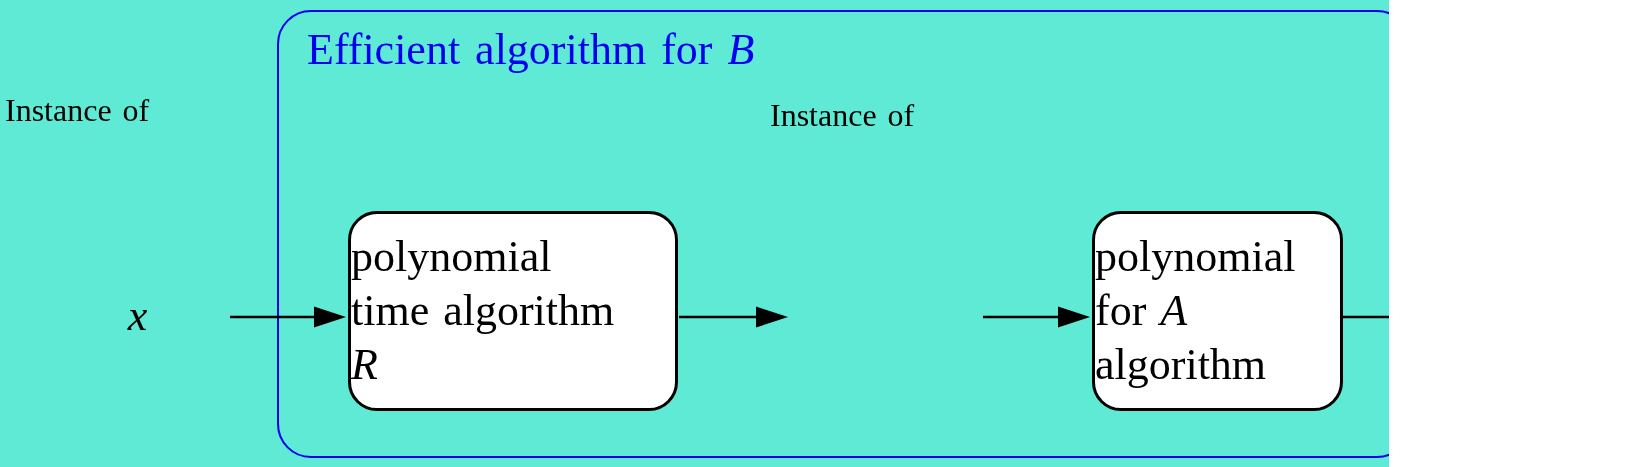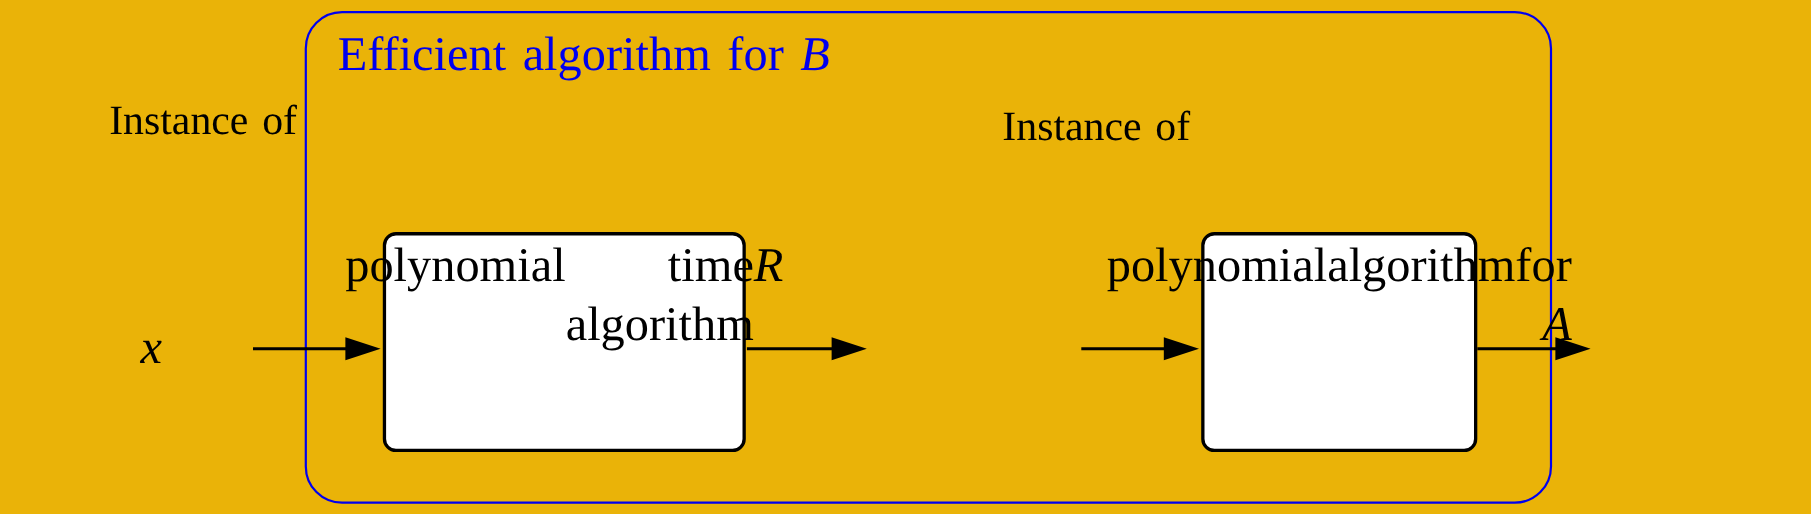--- a/index.html
+++ b/index.html
@@ -2,23 +2,23 @@
 <html><head>
 <meta charset="utf-8">
 <style>
   html, body {
     margin: 0;
     padding: 0;
     background: #ffffff;
   }
   .canvas {
     position: relative;
-    width: 1646px;
+    width: 1389px;
     height: 467px;
-    background: #eab308;
+    background: #5eead4;
     font-family: "Liberation Serif", "DejaVu Serif", serif;
     color: #000000;
     overflow: hidden;
   }
   .outer-box {
     position: absolute;
     left: 277px;
     top: 10px;
     width: 1130px;
     height: 444px;
@@ -31,22 +31,22 @@
     left: 307px;
     top: 26px;
     font-size: 44px;
     line-height: 48px;
     color: #0000ee;
     white-space: nowrap;
     word-spacing: 4px;
   }
   .text-block {
     position: absolute;
-    text-align: right;
-    font-size: 38px;
+    text-align: left;
+    font-size: 32px;
     line-height: 52px;
     word-spacing: 3px;
   }
   .label-left {
     left: 5px;
     top: 84px;
     width: 265px;
   }
   .label-middle {
     left: 770px;
@@ -62,26 +62,26 @@
     top: 292px;
   }
   .value-x    { left: 5px;    width: 265px; }
   .value-rx   { left: 788px;  width: 200px; }
   .value-sol  { left: 1452px; width: 194px; }
   .node-box {
     position: absolute;
     top: 211px;
     height: 200px;
     border: 3px solid #000000;
-    border-radius: 12px;
+    border-radius: 29px;
     background: #ffffff;
     display: flex;
-    flex-direction: row;
+    flex-direction: column;
     justify-content: center;
-    text-align: right;
+    text-align: left;
     font-size: 44px;
     line-height: 54px;
     word-spacing: 3px;
     box-sizing: border-box;
   }
   .box-reduction { left: 348px; width: 330px; }
   .box-algorithm { left: 1092px; width: 251px; }
   .mvar { font-style: italic; font-weight: normal; }
   .mbf  { font-weight: bold; }
   .arrow-layer {
@@ -113,22 +113,22 @@
     <div class="mvar">R</div>
   </div>
 
   <div class="text-block label-middle">
     <div><span>Instance of</span></div>
   </div>
 
 
   <div class="node-box box-algorithm">
     <div>polynomial</div>
+    <div><span>for </span><span class="mvar">A</span></div>
     <div>algorithm</div>
-    <div><span>for </span><span class="mvar">A</span></div>
   </div>
 
 
   <svg class="arrow-layer" viewBox="0 0 1646 467" xmlns="http://www.w3.org/2000/svg">
     <g>
       <line x1="230" y1="317" x2="318" y2="317" stroke="#000000" stroke-width="2.6"></line>
       <polygon points="346,317 314,306.5 314,327.5" fill="#000000"></polygon>
     </g>
     <g>
       <line x1="679" y1="317" x2="761" y2="317" stroke="#000000" stroke-width="2.6"></line>

